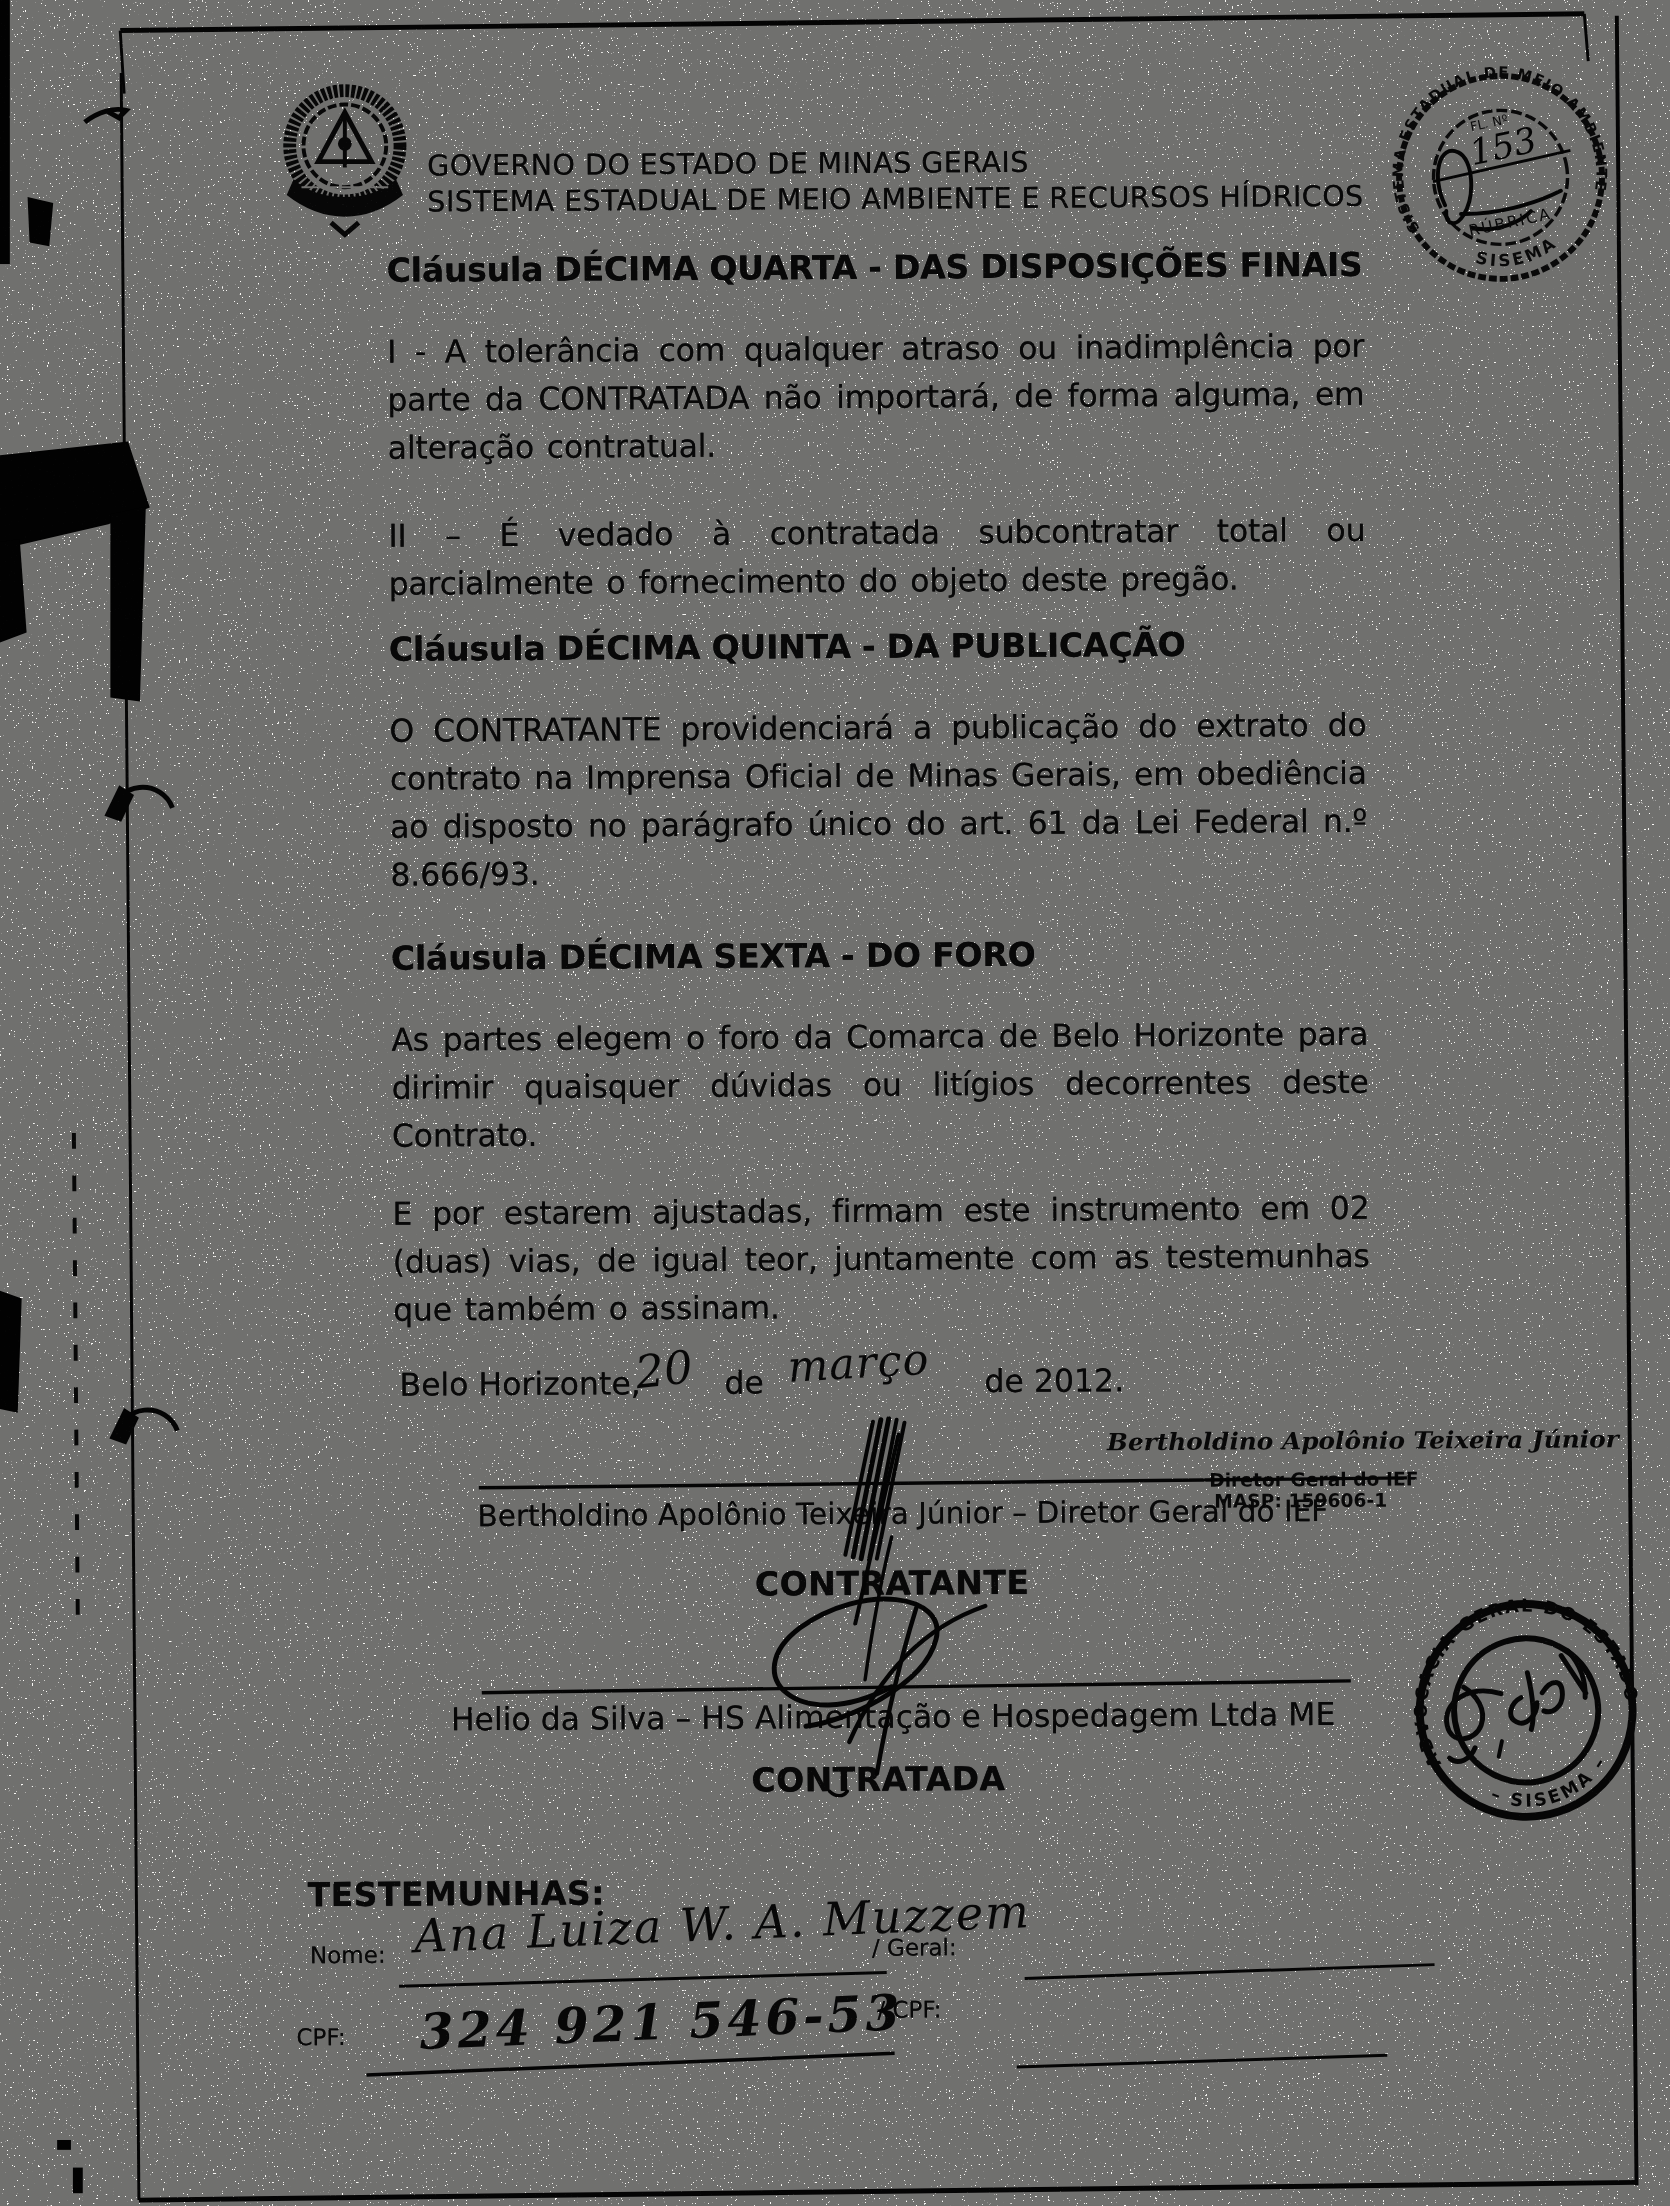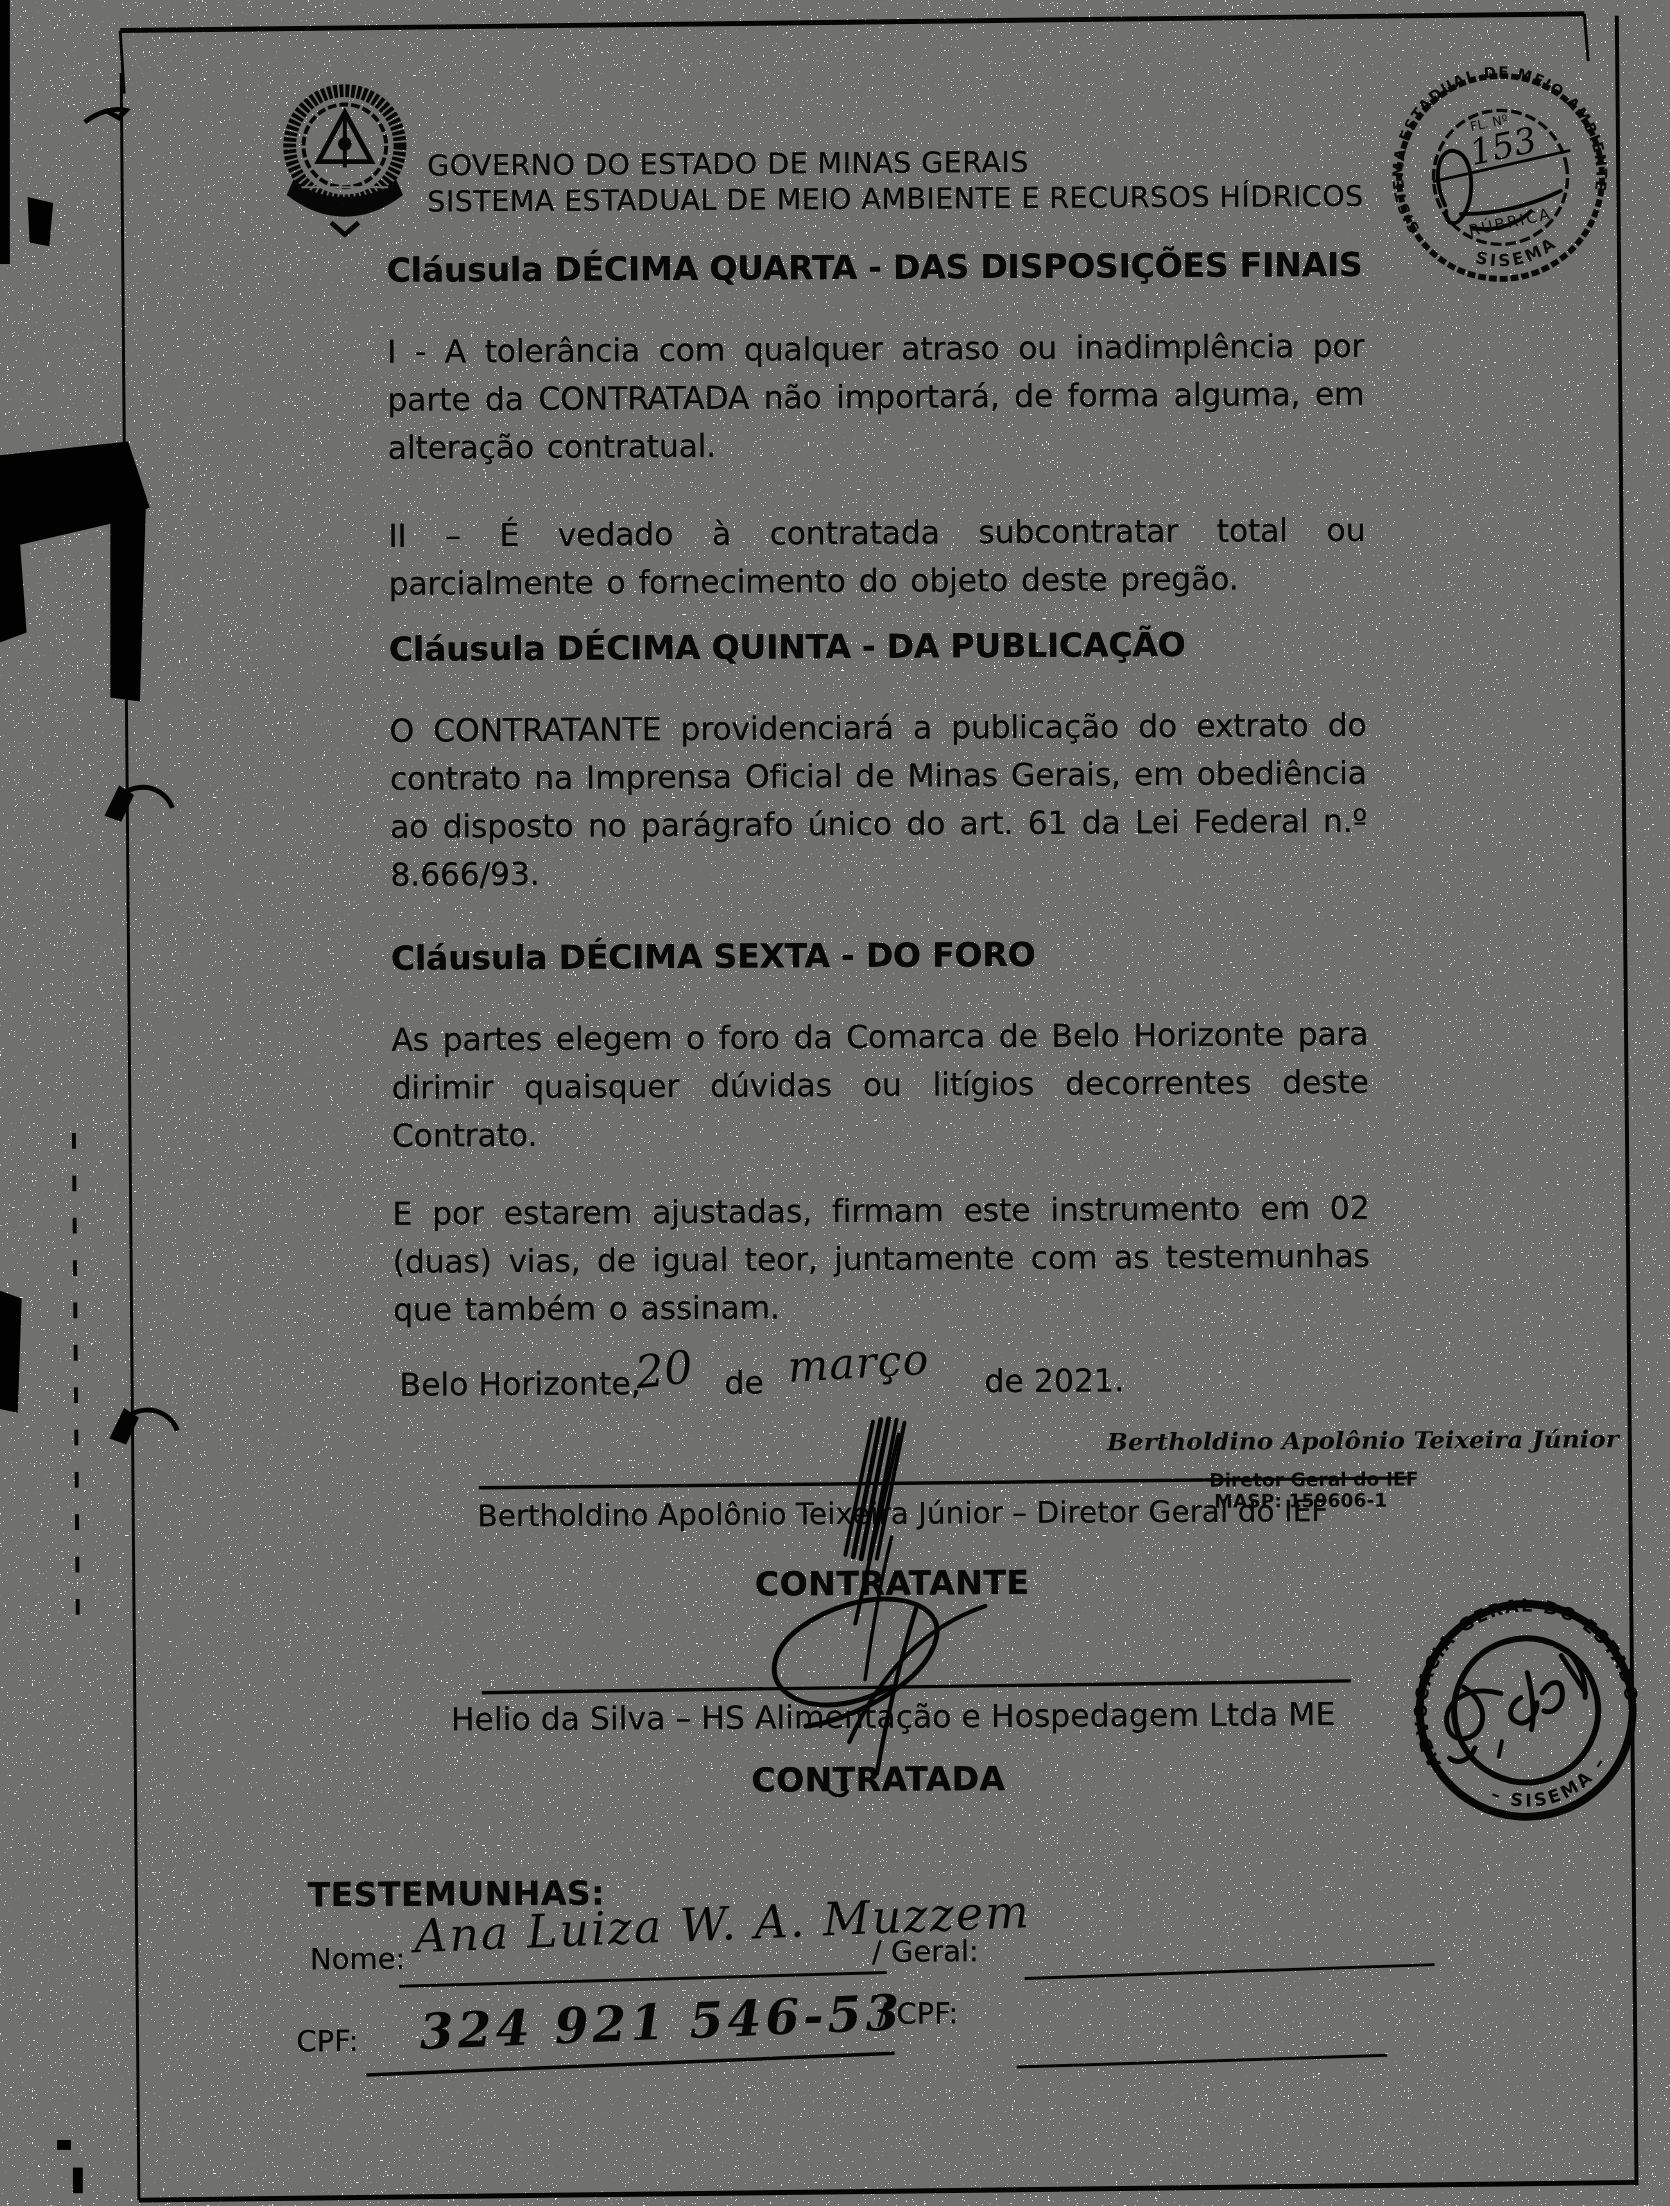--- a/index.html
+++ b/index.html
@@ -14,21 +14,21 @@
   .hdr{font-size:28.6px;letter-spacing:0.4px;white-space:nowrap;text-shadow:0 0 0.6px rgba(0,0,0,.8);}
   .title{font-size:33px;font-weight:bold;letter-spacing:-0.2px;white-space:nowrap;text-shadow:0 0 0.6px rgba(0,0,0,.85);}
   .para{font-size:31.5px;line-height:48px;width:977px;text-align:justify;letter-spacing:-0.2px;word-spacing:3px;text-shadow:0 0 0.5px rgba(0,0,0,.75);}
   .typed{font-size:31.5px;white-space:nowrap;text-shadow:0 0 0.5px rgba(0,0,0,.75);}
   .label-bold{font-size:33px;font-weight:bold;letter-spacing:0.5px;white-space:nowrap;text-shadow:0 0 0.7px rgba(0,0,0,.9);}
   .hw{font-family:"DejaVu Serif","Liberation Serif",serif;font-style:italic;white-space:nowrap;color:#101010;}
   .hw-day{font-size:45px;transform:rotate(-6deg);}
   .hw-month{font-size:43px;transform:rotate(-3deg);letter-spacing:1px;}
   .stamp-name{font-family:"DejaVu Serif","Liberation Serif",serif;font-style:italic;font-weight:bold;font-size:23.6px;white-space:nowrap;transform:scaleX(1.05);transform-origin:left;}
   .stamp-small{font-size:18.7px;font-weight:bold;white-space:nowrap;letter-spacing:0;}
-  .wit-label{font-size:29px;white-space:nowrap;text-shadow:0 0 0.5px rgba(0,0,0,.75);}
+  .wit-label{font-size:23px;white-space:nowrap;text-shadow:0 0 0.5px rgba(0,0,0,.75);}
   .hw-name{font-size:46px;transform:rotate(-2deg);letter-spacing:2px;}
   .hw-cpf{font-size:49px;transform:rotate(-2deg);letter-spacing:3.9px;font-weight:bold;}
   svg{position:absolute;left:0;top:0;}
   .noise{pointer-events:none;}
 </style>
 </head>
 <body>
 
 <div class="page">
 
@@ -45,21 +45,21 @@
     <div class="txt para" style="left:392px;top:704px">O CONTRATANTE providenciará a publicação do extrato do contrato na Imprensa Oficial de Minas Gerais, em obediência ao disposto no parágrafo único do art. 61 da Lei Federal n.º 8.666/93.</div>
 
     <div class="txt title" style="left:392px;top:936px">Cláusula DÉCIMA SEXTA - DO FORO</div>
     <div class="txt para" style="left:392px;top:1013px">As partes elegem o foro da Comarca de Belo Horizonte para dirimir quaisquer dúvidas ou litígios decorrentes deste Contrato.</div>
     <div class="txt para" style="left:392px;top:1187px">E por estarem ajustadas, firmam este instrumento em 02 (duas) vias, de igual teor, juntamente com as testemunhas que também o assinam.</div>
 
     <div class="txt typed" style="left:398px;top:1364px">Belo Horizonte,</div>
     <div class="txt hw hw-day" style="left:634px;top:1342px">20</div>
     <div class="txt typed" style="left:723px;top:1364px">de</div>
     <div class="txt hw hw-month" style="left:786px;top:1338px">março</div>
-    <div class="txt typed" style="left:983px;top:1364px">de 2021.</div>
+    <div class="txt typed" style="left:983px;top:1364px">de 2012.</div>
 
     <div class="txt stamp-name" style="left:1105px;top:1430px">Bertholdino Apolônio Teixeira Júnior</div>
     <div class="txt stamp-small" style="left:1207px;top:1472px">Diretor Geral do IEF</div>
     <div class="txt stamp-small" style="left:1212px;top:1493px">MASP: 159606-1</div>
     <div class="txt typed" style="left:475px;top:1497px;font-size:29.6px">Bertholdino Apolônio Teixeira Júnior – Diretor Geral do IEF</div>
     <div class="txt label-bold" style="left:392px;top:1564px;width:995px;text-align:center">CONTRATANTE</div>
 
     <div class="txt typed" style="left:392px;top:1699px;width:995px;text-align:center;white-space:nowrap">Helio da Silva – HS Alimentação e Hospedagem Ltda ME</div>
     <div class="txt label-bold" style="left:392px;top:1760px;width:965px;text-align:center">CONTRATADA</div>
 

